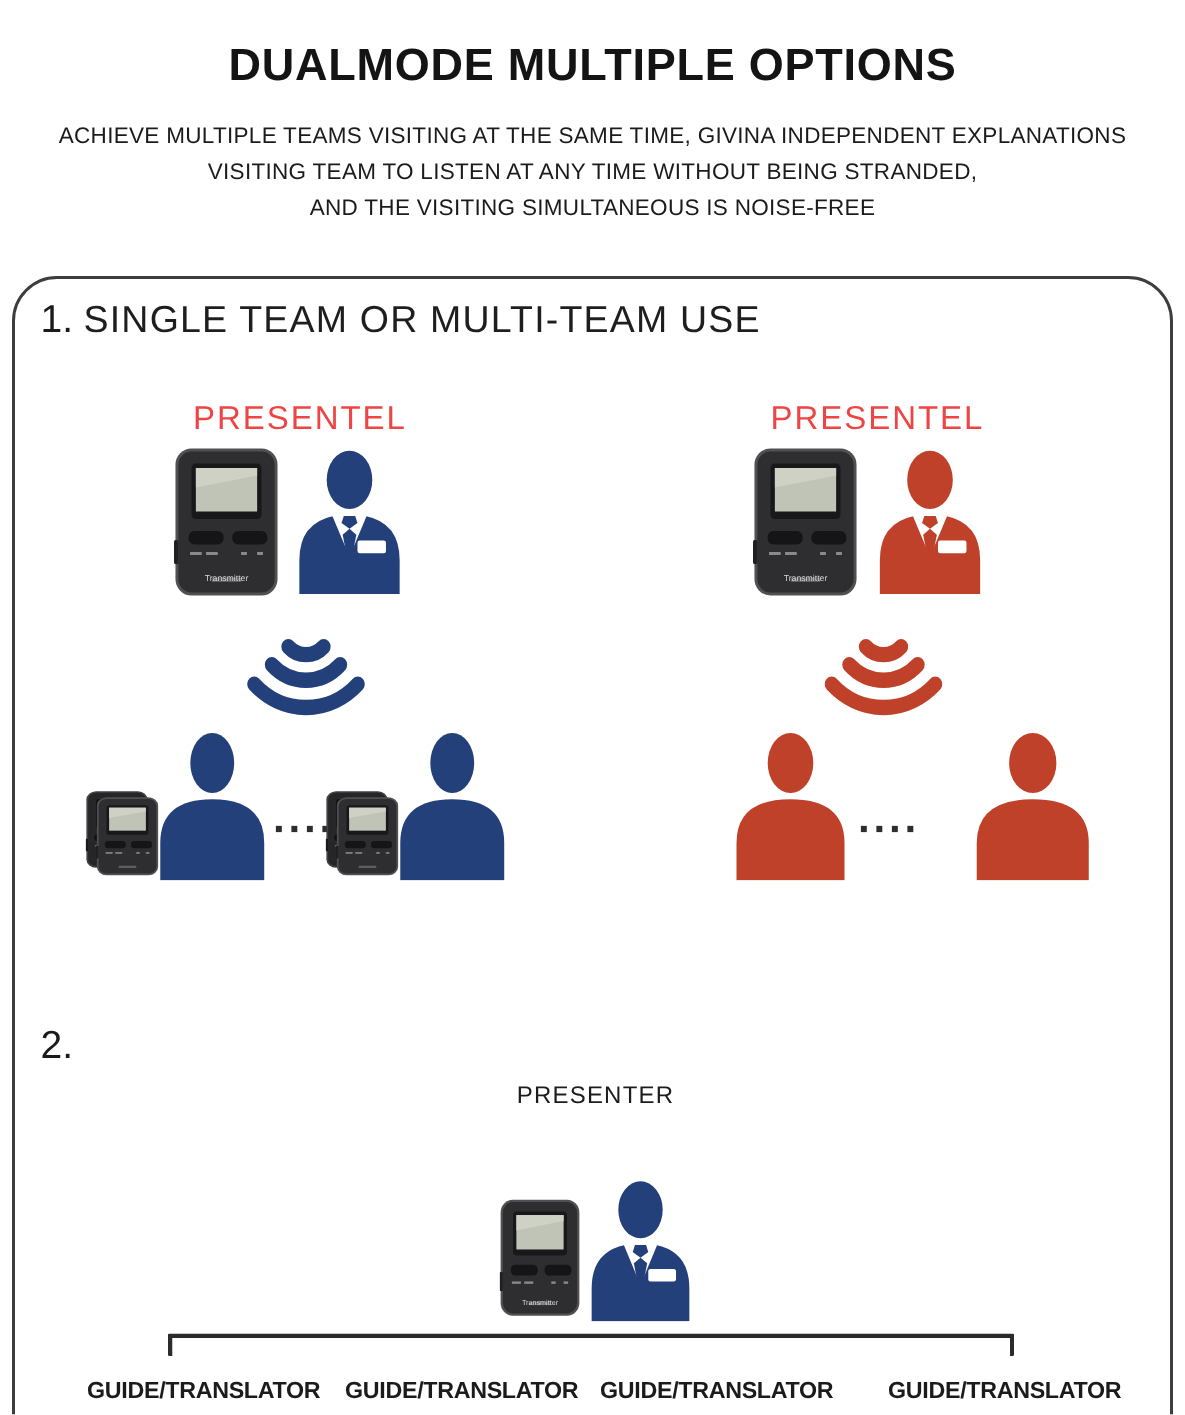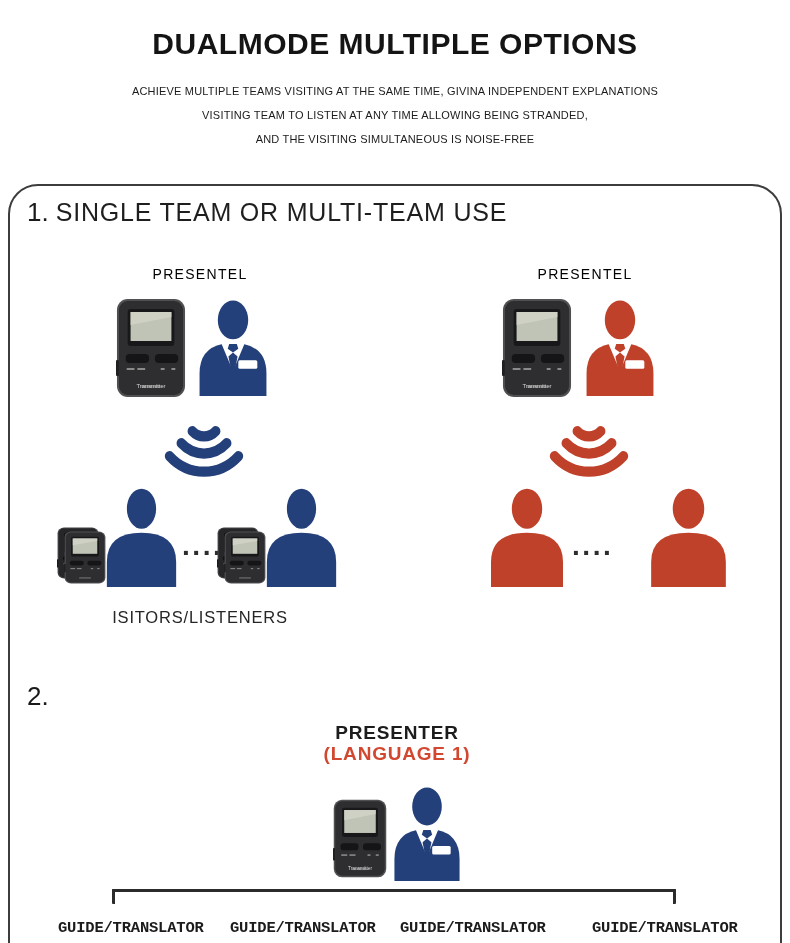--- a/index.html
+++ b/index.html
@@ -4,49 +4,49 @@
 <style>
   html,body{margin:0;padding:0;background:#fff;}
   .page{
     position:relative;width:790px;height:943px;overflow:hidden;background:#fff;
     font-family:"Liberation Sans",sans-serif;color:var(--text-dark,#1d1d1d);
   }
   .abs{position:absolute;}
   .center{text-align:center;}
   
   .title{top:27px;left:0;width:790px;font-size:30px;font-weight:700;letter-spacing:.5px;color:#141414;}
-  .subtitle{top:79px;left:0;width:790px;font-size:11px;line-height:24px;letter-spacing:.2px;color:#1b1b1b;font-weight:400;}
+  .subtitle{top:79px;left:0;width:790px;font-size:15px;line-height:24px;letter-spacing:.2px;color:#1b1b1b;font-weight:400;}
   
   .panel{left:8px;top:184px;width:770px;height:800px;border:2px solid var(--box-border,#3d3d3d);border-radius:30px;}
   
   .sec-heading{display:flex;align-items:baseline;gap:7px;}
   .sec-num{font-size:26px;font-weight:500;color:#1a1a1a;}
   .sec-txt{font-size:25px;font-weight:400;letter-spacing:.8px;color:#1e1e1e;}
   .s1-heading{left:27px;top:197px;}
   .s2-heading{left:27px;top:681px;}
   
-  .role-label{font-size:14px;letter-spacing:1.3px;color:#000000;font-weight:400;}
+  .role-label{font-size:22px;letter-spacing:1.3px;color:#ef4444;font-weight:400;}
   .listener-label{font-size:16.5px;letter-spacing:.8px;color:#262626;font-weight:400;}
-  .lang-label{font-size:19px;letter-spacing:.8px;font-weight:700;}
+  .lang-label{font-size:16px;letter-spacing:.8px;font-weight:400;}
   .red-text{color:var(--red-text,#d2472f);}
   .navy{color:var(--navy,#24407a);}
   .red{color:var(--red,#c0412a);}
   .icon-svg{display:block;width:100%;height:100%;}
   .wifi{fill:none;stroke:currentColor;stroke-width:9;stroke-linecap:round;}
   
   .dots{font-size:28px;font-weight:700;letter-spacing:1px;color:#2d2d2d;line-height:20px;}
   
   .device-label{color:#d8d8d8;font-size:10px;text-align:center;transform:scale(.58);transform-origin:center top;white-space:nowrap;}
   
   .rx-back{position:absolute;left:0;top:0;filter:brightness(.82);}
   .rx-front{position:absolute;left:7px;top:4px;}
   
   .bracket{left:112px;top:889px;width:558px;height:12px;border-top:3px solid var(--line,#2b2b2b);
            border-left:3px solid var(--line,#2b2b2b);border-right:3px solid var(--line,#2b2b2b);border-radius:1px;}
-  .guide-label{top:919px;font-size:15.5px;font-weight:700;letter-spacing:-.2px;color:#1b1b1b;white-space:nowrap;font-family:Liberation Mono, monospace;}
+  .guide-label{top:919px;font-size:15.5px;font-weight:700;letter-spacing:-.2px;color:#1b1b1b;white-space:nowrap;}
 </style>
 </head>
 <body>
 
 <div class="page">
 
   <svg width="0" height="0" style="position:absolute" aria-hidden="true">
     <defs>
       <symbol id="sym-presenter" viewBox="0 0 100 125">
         <ellipse cx="50" cy="27" rx="20" ry="25" fill="currentColor"></ellipse>
@@ -79,21 +79,21 @@
         <rect x="46" y="70" width="4" height="2" fill="#8a8a8a"></rect>
         <rect x="57" y="70" width="4" height="2" fill="#8a8a8a"></rect>
         <rect x="26" y="87" width="20" height="3" fill="#9a9a9a" opacity="0.45"></rect>
       </symbol>
     </defs>
   </svg>
 
   <div class="abs title center">DUALMODE MULTIPLE OPTIONS</div>
   <div class="abs subtitle center">
     <div>ACHIEVE MULTIPLE TEAMS VISITING AT THE SAME TIME, GIVINA INDEPENDENT EXPLANATIONS</div>
-    <div>VISITING TEAM TO LISTEN AT ANY TIME ALLOWING BEING STRANDED,</div>
+    <div>VISITING TEAM TO LISTEN AT ANY TIME WITHOUT BEING STRANDED,</div>
     <div>AND THE VISITING SIMULTANEOUS IS NOISE-FREE</div>
   </div>
 
   <div class="abs panel"></div>
 
   <div class="abs sec-heading s1-heading">
     <span class="sec-num">1.</span>
     <span class="sec-txt">SINGLE TEAM OR MULTI-TEAM USE</span>
   </div>
 
@@ -155,40 +155,38 @@
       </svg>
   </div>
   <div class="abs" style="left:217px;top:527px;width:50px;height:58px;">
     <svg class="rx-back" width="42" height="52" viewBox="0 0 72 100" preserveAspectRatio="none">
         <use href="#sym-device"></use>
       </svg>
     <svg class="rx-front" width="42" height="53" viewBox="0 0 72 100" preserveAspectRatio="none">
         <use href="#sym-device"></use>
       </svg>
   </div>
-  <div class="abs listener-label center" style="left:90px;top:608px;width:220px;">ISITORS/LISTENERS</div>
 
   <div class="abs red" style="left:487px;top:487px;width:80px;height:100px;">
     <svg class="icon-svg" viewBox="0 0 100 120" preserveAspectRatio="none">
         <use href="#sym-visitor"></use>
       </svg>
   </div>
   <div class="abs dots" style="left:572px;top:543px;">····</div>
   <div class="abs red" style="left:647px;top:487px;width:83px;height:100px;">
     <svg class="icon-svg" viewBox="0 0 100 120" preserveAspectRatio="none">
         <use href="#sym-visitor"></use>
       </svg>
   </div>
 
   <div class="abs sec-heading s2-heading">
     <span class="sec-num">2.</span>
   </div>
 
   <div class="abs lang-label center" style="left:307px;top:722px;width:180px;color:#1c1c1c;">PRESENTER</div>
-  <div class="abs lang-label red-text center" style="left:307px;top:743px;width:180px;">(LANGUAGE 1)</div>
 
   <div class="abs" style="left:333px;top:799px;width:54px;height:79px;">
     <svg class="icon-svg" viewBox="0 0 72 100" preserveAspectRatio="none">
         <use href="#sym-device"></use>
       </svg>
   </div>
   <div class="abs device-label" style="left:333px;top:866px;width:54px;transform:scale(.48);transform-origin:center top;">Transmitter</div>
   <div class="abs navy" style="left:390px;top:786px;width:74px;height:95px;">
     <svg class="icon-svg" viewBox="0 0 100 125" preserveAspectRatio="none">
         <use href="#sym-presenter"></use>

